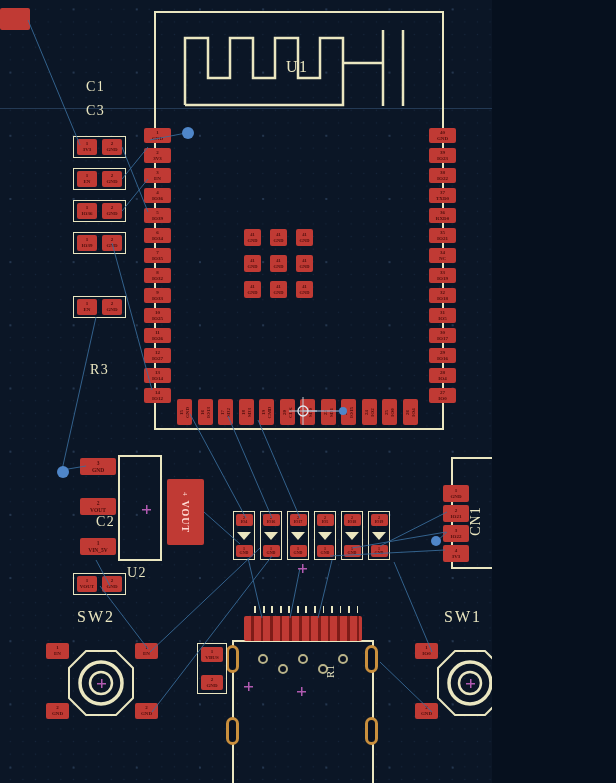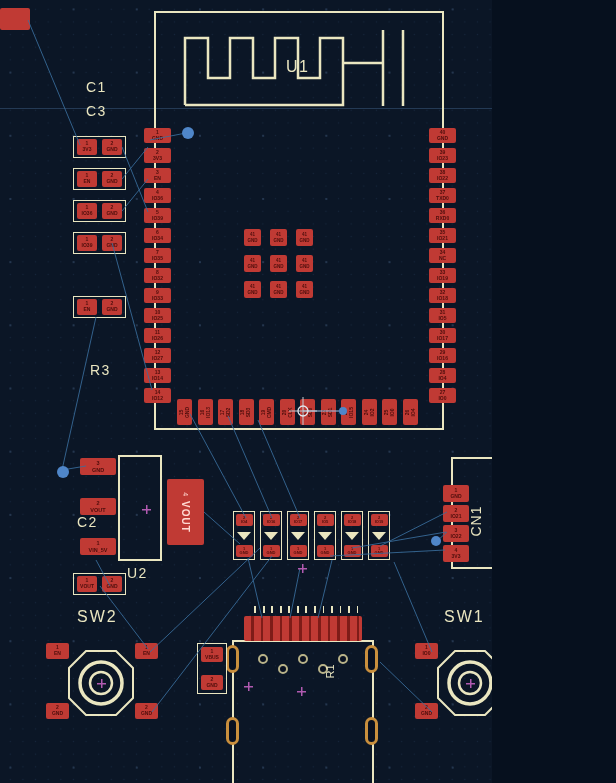--- a/index.html
+++ b/index.html
@@ -5,21 +5,21 @@
   *{margin:0;padding:0;box-sizing:border-box}
   html,body{background:#06101e}
   .board{
     position:relative;width:492px;height:783px;overflow:hidden;
     background-color:var(--bg);
     background-image:
       radial-gradient(circle, var(--grid) 1.1px, transparent 1.5px),
       radial-gradient(circle, #16263c .7px, transparent 1px);
     background-size:63.2px 63.2px, 12.64px 12.64px;
     background-position:42px 41px, 4px 3px;
-    font-family:Liberation Sans, sans-serif;
+    font-family:Liberation Serif, serif;
   }
   .axis{position:absolute;background:#243a55}
   .outline{position:absolute;border:2px solid var(--silk)}
   .sline{position:absolute;background:var(--silk)}
   .label{position:absolute;color:var(--silk);font-size:14px;letter-spacing:1.5px;white-space:nowrap}
   .rlabel{position:absolute;color:var(--silk);white-space:nowrap;text-align:center;transform:rotate(-90deg)}
   .pad{background:var(--pad);color:var(--padtext);display:flex;flex-direction:column;align-items:center;
        justify-content:center;border-radius:2px;font-size:5px;line-height:1.12;overflow:hidden;font-weight:bold;text-align:center}
   .rawpad{position:absolute;background:var(--pad);border-radius:2px}
   .pads-col{position:absolute;display:flex;flex-direction:column;gap:5px}
@@ -392,21 +392,21 @@
       <span>1</span>
       <span>VIN_5V</span>
     </div>
     </div>
   <div class="tab-pad" style="left:167px;top:479px;width:37px;height:66px">
     <span class="vtext">
       <span class="vnum">4</span>
       <span class="vnet">VOUT</span>
     </span>
   </div>
-  <div class="label" style="left:77px;top:514px">C2</div>
+  <div class="label" style="left:96px;top:514px">C2</div>
   <div class="label" style="left:127px;top:565px">U2</div>
   <div class="prow" style="left:73px;top:573px">
 
   <div class="pad">
       <span>1</span>
       <span>VOUT</span>
     </div>
       <div class="pad">
       <span>2</span>
       <span>GND</span>

